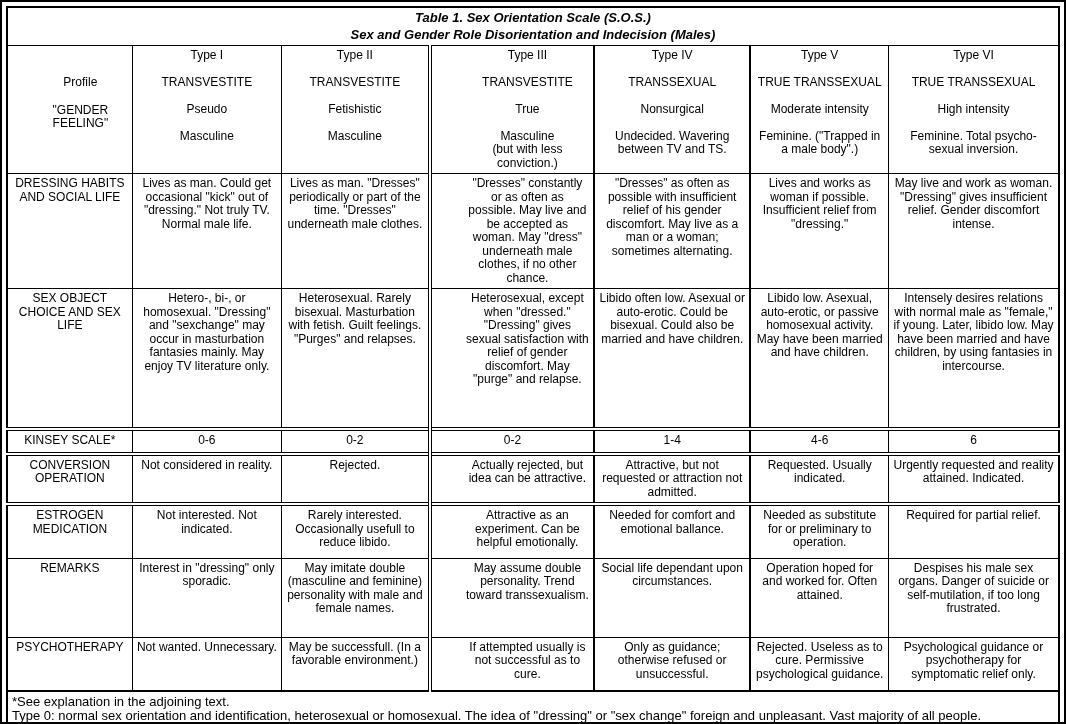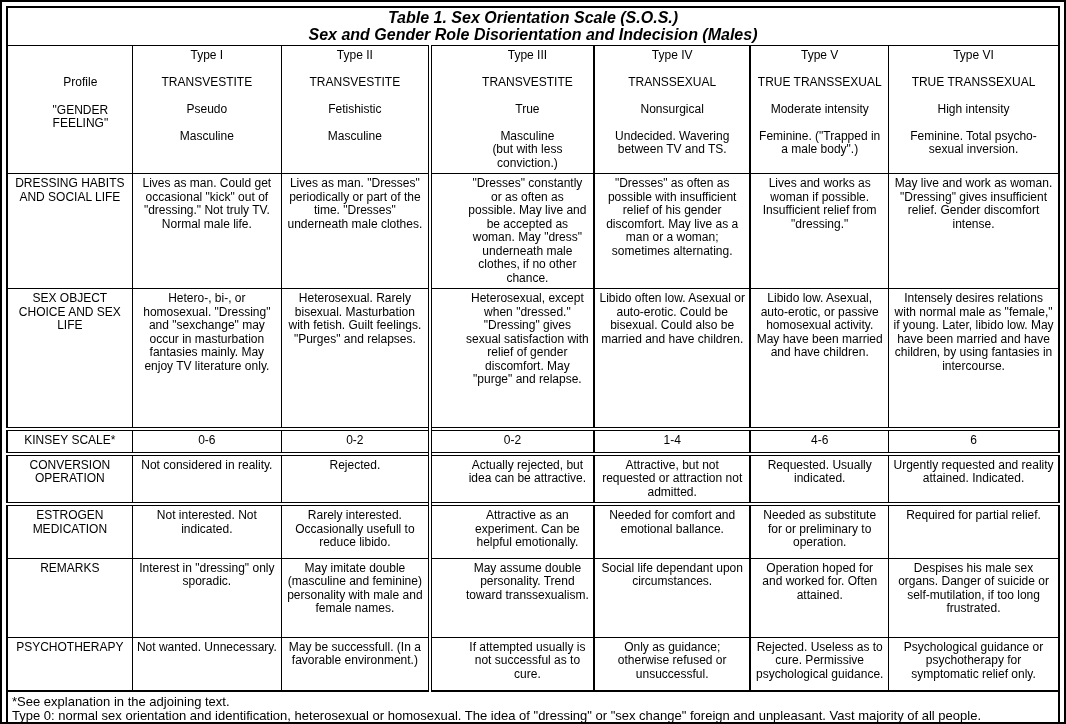--- a/index.html
+++ b/index.html
@@ -13,21 +13,21 @@
     width:1054px; height:710px;
     border:2px solid #000; border-bottom-width:4px;
   }
   td {
     border:1px solid #000; vertical-align:top;
     font-size:12px; line-height:13.5px; text-align:center;
     padding:3px 4px; overflow:hidden;
   }
   tr.title-row td {
     vertical-align:middle; font-weight:bold; font-style:italic;
-    font-size:16px; line-height:17px; padding:1px;margin-top:8px;
+    font-size:13px; line-height:17px; padding:1px;margin-top:8px;
   }
   tr.group-row td { vertical-align:middle; border-bottom:2px solid #000; }
   td.rowlabel { }
   .dbl-l { border-left:4px double #000 !important;padding-left:34px; }
   .grp-l { border-left:2px solid #000; }
   tr.dbl-t td { border-top:4px double #000; }
   td.kinsey { vertical-align:middle; padding:1px 4px; }
   .pl { min-height:14px; margin-bottom:13px; white-space:pre-line; }
   .pl:last-child { margin-bottom:0; }
   td.profile-label { padding-top:30px;padding-left:25px; }

